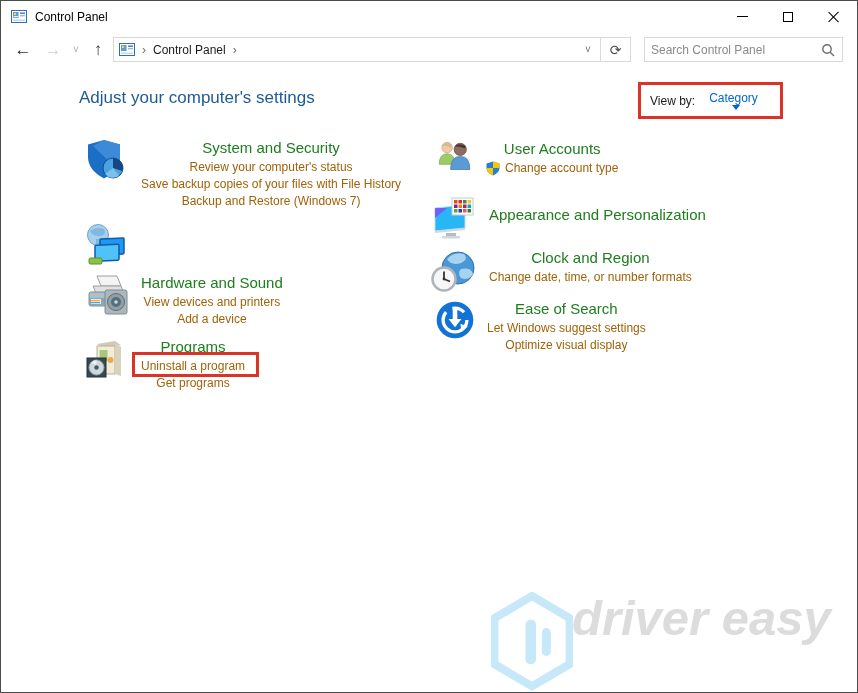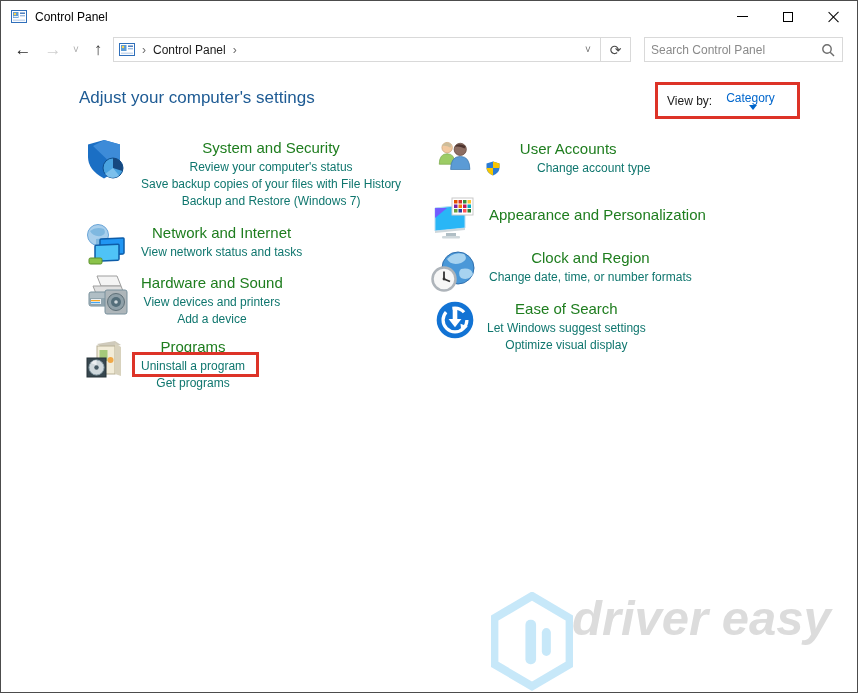--- a/index.html
+++ b/index.html
@@ -36,30 +36,30 @@
   .crumb-chev { margin:0 7px; color:#6d6d6d; font-size:12px; }
   .crumb-text { color:#1a1a1a; }
   .addr-dd { margin-left:auto; width:24px; text-align:center; color:#6d6d6d; font-size:10px; }
   .refreshbox { position:absolute; left:600px; top:4px; width:30px; height:25px; border:1px solid #d9d9d9; border-left:none; display:flex; align-items:center; justify-content:center; color:#4a4a4a; font-size:14px; background:#fff; }
   .searchbox { position:absolute; left:643px; top:4px; width:199px; height:25px; border:1px solid #d9d9d9; background:#fff; display:flex; align-items:center; }
   .searchbox input { flex:1; border:none; outline:none; font-family:"Liberation Sans",sans-serif; font-size:12px; padding-left:6px; color:#14532d; }
   .searchbox input::placeholder { color:#8a8a8a; }
   .searchbox svg { margin-right:7px; flex:0 0 auto; }
   
   .page-title { position:absolute; left:78px; top:87px; font-size:17px; color:#1e5b94; font-weight:400; }
-  .viewby-box { position:absolute; left:637px; top:81px; width:145px; height:37px; border:3px solid #dd3327; display:flex; align-items:center; background:#fff;margin-left:17px; }
+  .viewby-box { position:absolute; left:637px; top:81px; width:145px; height:37px; border:3px solid #dd3327; display:flex; align-items:center; background:#fff; }
   .viewby-label { margin-left:9px; font-size:12px; color:#1a1a1a; }
   .viewby-value { margin-left:14px; font-size:12px; color:#0066cc; cursor:pointer; display:flex; align-items:center;flex-direction:column; }
   .dd-tri { margin-left:6px; width:0; height:0; border-left:4px solid transparent; border-right:4px solid transparent; border-top:5px solid #0066cc; }
   .cat { position:absolute; display:flex;text-align:center; }
   .cat .icn { width:48px; height:48px; flex:0 0 auto; }
   .cat .txt { margin-left:10px; padding-top:2px; }
   .cat-title { font-size:15px; color:#1e7d1e; font-weight:400; margin-bottom:3px; cursor:pointer; }
-  .cat-link { font-size:12px; color:#0f766e; line-height:17px; cursor:pointer; }
-  .link-shield { display:flex; align-items:center;gap:32px; }
+  .cat-link { font-size:12px; color:#a16207; line-height:17px; cursor:pointer; }
+  .link-shield { display:flex; align-items:center; }
   .link-shield svg { margin-right:5px; }
   .uninstall-box { position:absolute; left:131px; top:351px; width:127px; height:25px; border:3px solid #dd3327; pointer-events:none; }
   
   .wm { position:absolute; right:0; bottom:0; width:380px; height:105px; pointer-events:none; }
   .wm-hex { position:absolute; left:14px; top:5px; opacity:.95; }
   .wm-brand { position:absolute; left:95px; top:3px; font-size:49px; font-style:italic; font-weight:bold; color:#dcdcdc; letter-spacing:0; white-space:nowrap; }
   .wm-url { position:absolute; left:110px; top:62px; font-size:23px; color:#d3d3d3; letter-spacing:1px; white-space:nowrap; }
 </style>
 </head>
 <body>
@@ -157,24 +157,20 @@
 
 <div class="cat" style="left:82px; top:221px;">
   <svg class="icn" viewBox="0 0 48 48">
     <circle cx="15" cy="13" r="10.5" fill="#a9cfec" stroke="#6aa5d8" stroke-width="1"></circle>
     <path d="M7 9 Q13 4 21 7 Q24 12 18 14 Q10 15 7 9 Z" fill="#7fb8e0"></path>
     <path d="M13 17 Q20 16 22 21 Q18 24 13 22 Z" fill="#7fb8e0"></path>
     <rect x="17" y="15" width="24" height="16" rx="1" fill="#2196f3" stroke="#0d5ca8" stroke-width="1.5" transform="skewY(-3) translate(0,3)"></rect>
     <rect x="12" y="21" width="24" height="16" rx="1" fill="#4fc3f7" stroke="#0d5ca8" stroke-width="1.5" transform="skewY(-3) translate(0,3)"></rect>
     <rect x="6" y="36" width="13" height="6" rx="1.5" fill="#8bc34a" stroke="#5a8f2a" stroke-width="1"></rect>
   </svg>
-  <div class="txt">
-    <div class="cat-title">Network and Internet</div>
-    <div class="cat-link">View network status and tasks</div>
-  </div>
 </div>
 
 <div class="cat" style="left:82px; top:271px;">
   <svg class="icn" viewBox="0 0 48 48">
     <polygon points="14,4 34,4 38,14 18,14" fill="#f4f4f4" stroke="#9e9e9e" stroke-width="1"></polygon>
     <polygon points="10,14 38,14 42,24 14,24" fill="#e0e0e0" stroke="#9e9e9e" stroke-width="1"></polygon>
     <rect x="6" y="20" width="28" height="14" rx="2" fill="#b0bec5" stroke="#78909c" stroke-width="1"></rect>
     <rect x="6" y="26" width="20" height="8" rx="1" fill="#90a4ae"></rect>
     <rect x="8" y="27" width="10" height="5" fill="#eceff1"></rect>
     <rect x="8" y="28" width="9" height="1.2" fill="#f9a825"></rect>

